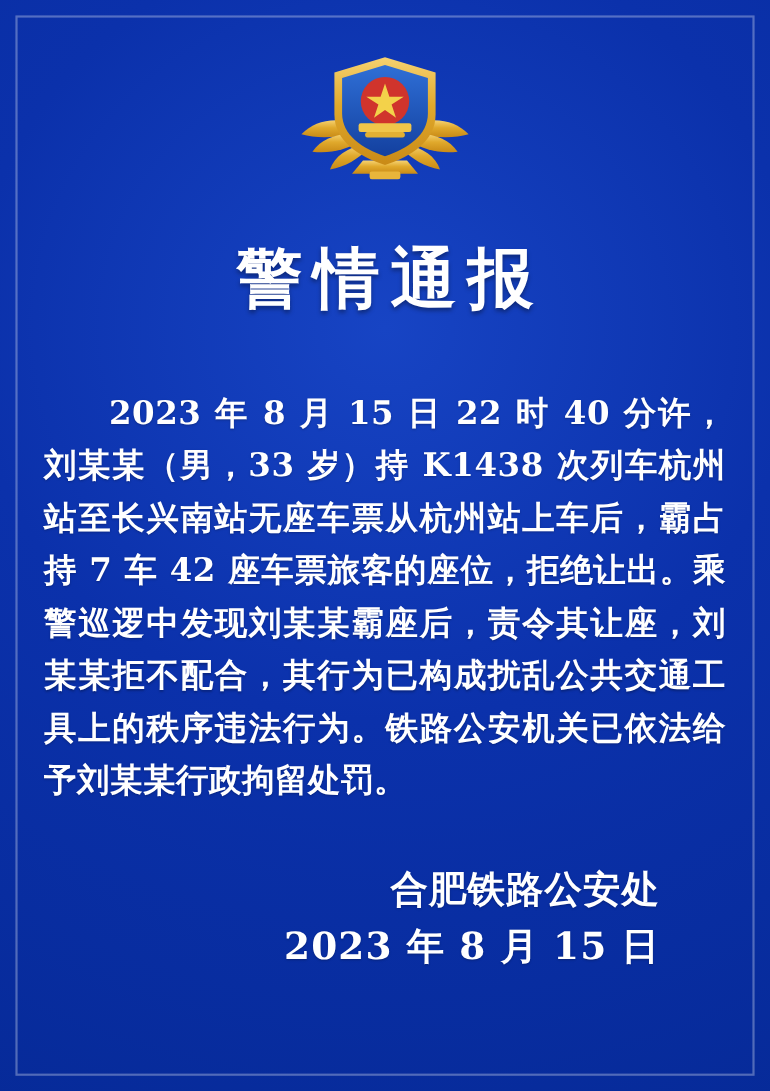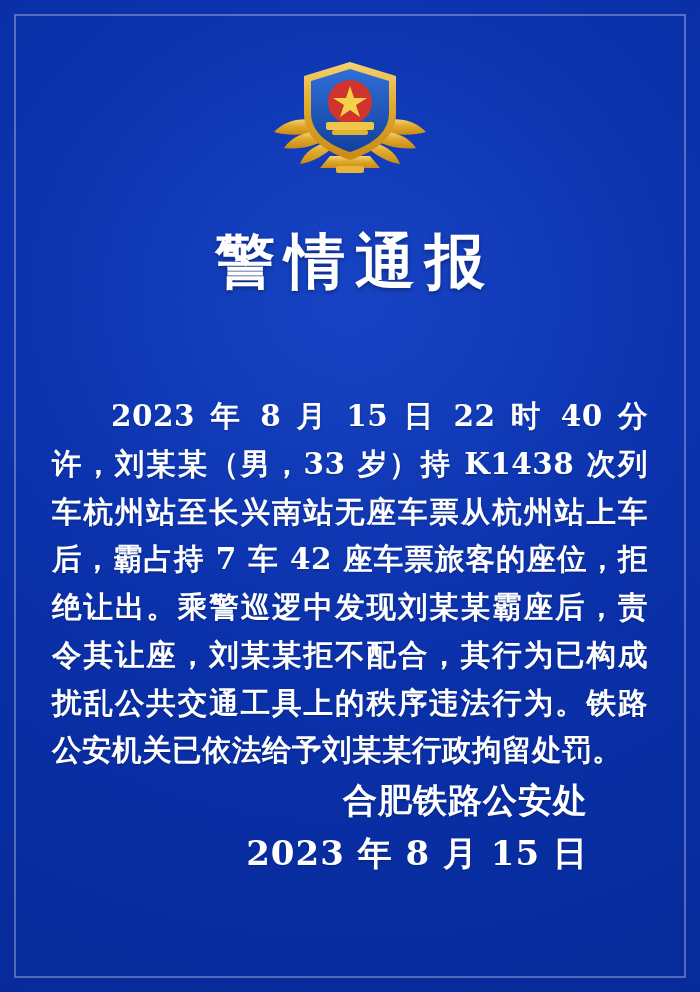--- a/index.html
+++ b/index.html
@@ -13,21 +13,21 @@
     font-family: "Liberation Serif", "DejaVu Serif", serif;
     background: #0a2fa8;
   }
   .poster {
     position: relative;
     width: 700px;
     height: 992px;
     box-sizing: border-box;
     background:
       radial-gradient(ellipse 120% 80% at 50% 30%, #1744c4 0%, #0b31ab 45%, #062a98 100%);
-    padding: 12px;
+    padding: 0;
   }
   .inner-border {
     position: absolute;
     left: 14px;
     top: 14px;
     right: 14px;
     bottom: 14px;
     border: 2px solid rgba(255,255,255,0.30);
     pointer-events: none;
   }
@@ -70,21 +70,21 @@
   }
 
   
   .body-text {
     color: #ffffff;
     font-size: 29.5px;
     line-height: 1.62;
     letter-spacing: 0.5px;
     text-align: justify;
     text-justify: inter-ideograph;
-    margin-top: 89px;
+    margin-top: 56px;
     font-weight: bold;
     font-family: "DejaVu Serif", "Liberation Serif", serif;
     text-shadow: 0 1px 2px rgba(0,0,0,0.25);
   }
   .body-text p {
     margin: 0;
     text-indent: 2em;
   }
 
   .spacer { flex: 1 1 auto; }

